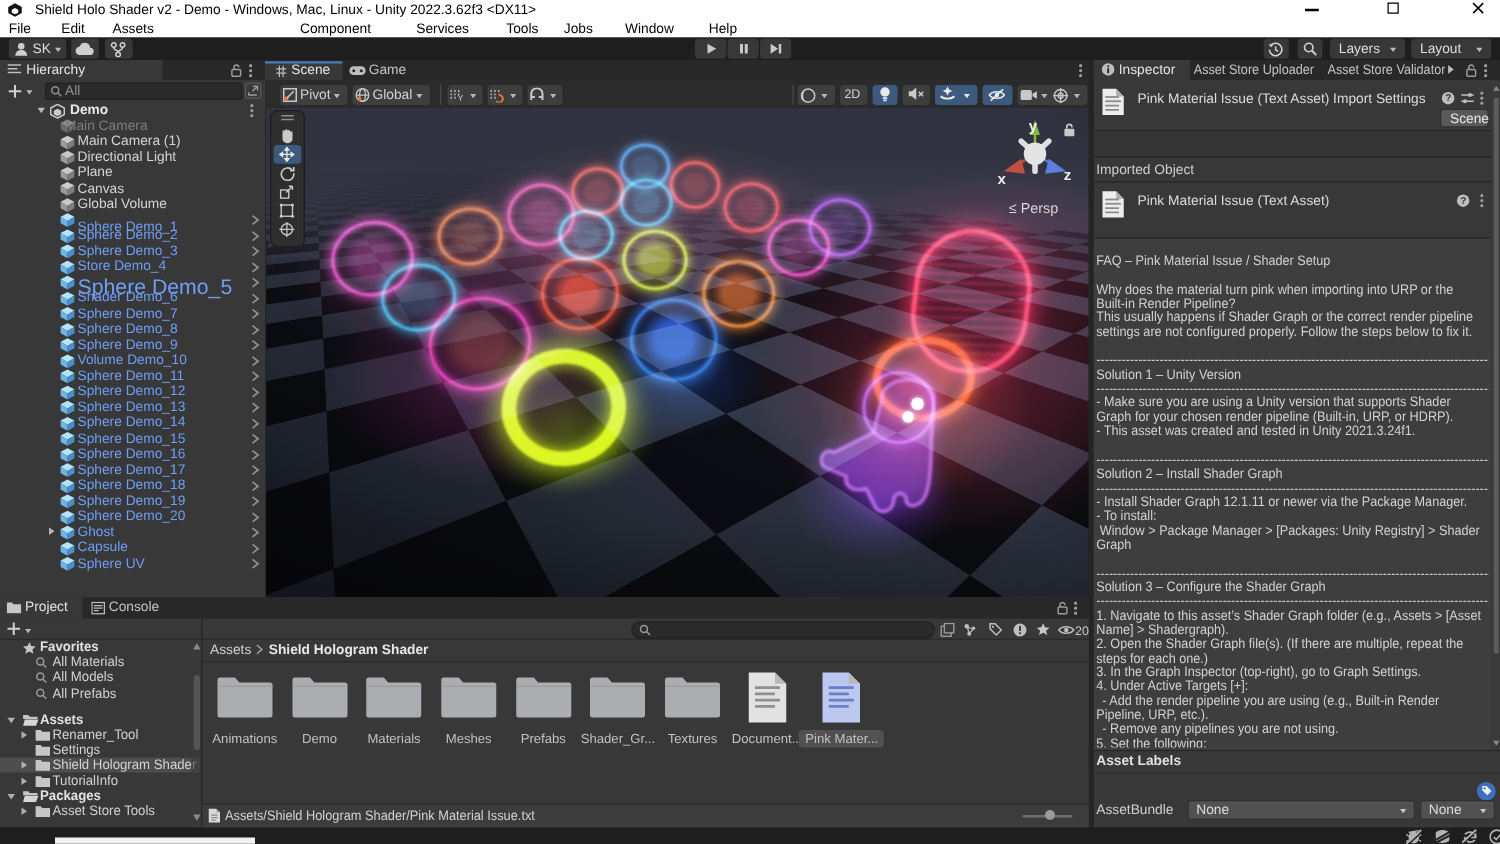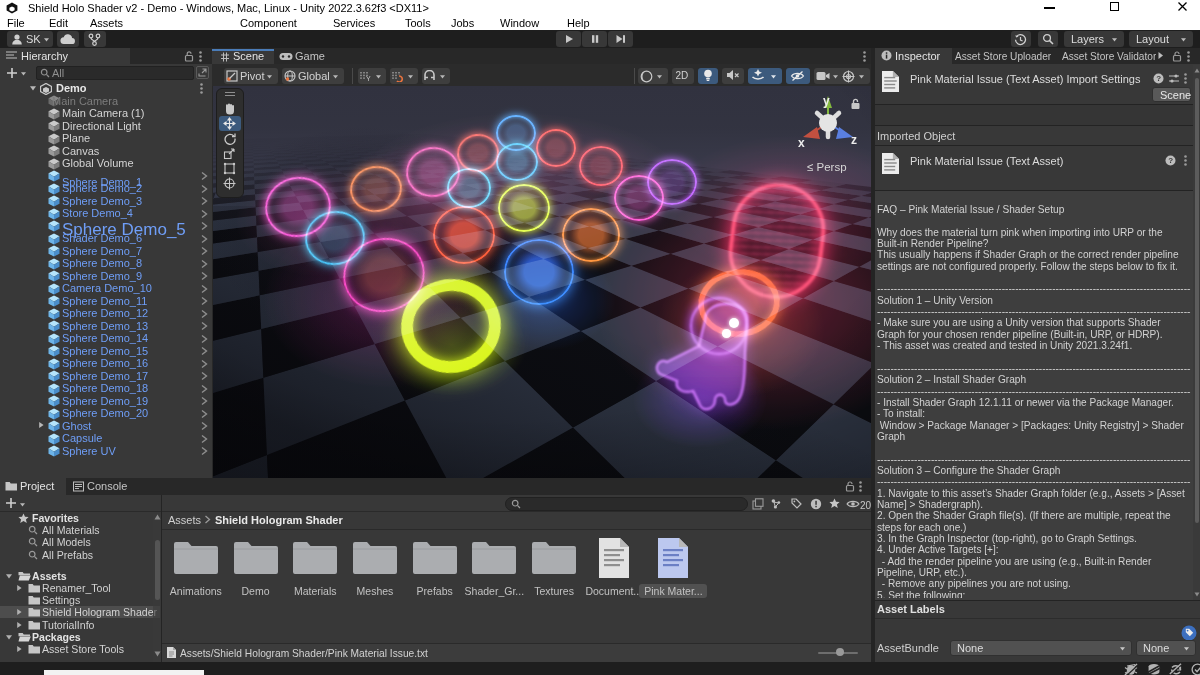--- a/index.html
+++ b/index.html
@@ -350,21 +350,21 @@
       <path d="M2 1.5 L6.5 5 L2 8.5" fill="none" stroke="#8f8f8f" stroke-width="1.4"></path>
     </svg>
   </div>
 <div class="abs" style="left:48px;top:282.5px">
     <svg width="12" height="12" viewBox="0 0 12 12" style="">
       <path d="M6.0 0.5 L11.5 3.3600000000000003 L6.0 6.720000000000001 L0.5 3.3600000000000003 Z" fill="#b4e4fb"></path>
       <path d="M0.5 3.3600000000000003 L6.0 6.720000000000001 L6.0 11.5 L0.5 8.64 Z" fill="#6db4e8"></path>
       <path d="M11.5 3.3600000000000003 L6.0 6.720000000000001 L6.0 11.5 L11.5 8.64 Z" fill="#4a8ecb"></path>
     </svg>
   </div>
-<div class="tx" style="left:62px;top:282.0px;font-size:11px;color:#6f9ef7">Camera Demo_10</div>
+<div class="tx" style="left:62px;top:282.0px;font-size:11px;color:#6f9ef7">Volume Demo_10</div>
 <div class="abs" style="left:200px;top:283.5px">
     <svg width="8" height="10" viewBox="0 0 8 10" style="">
       <path d="M2 1.5 L6.5 5 L2 8.5" fill="none" stroke="#8f8f8f" stroke-width="1.4"></path>
     </svg>
   </div>
 <div class="abs" style="left:48px;top:295.0px">
     <svg width="12" height="12" viewBox="0 0 12 12" style="">
       <path d="M6.0 0.5 L11.5 3.3600000000000003 L6.0 6.720000000000001 L0.5 3.3600000000000003 Z" fill="#b4e4fb"></path>
       <path d="M0.5 3.3600000000000003 L6.0 6.720000000000001 L6.0 11.5 L0.5 8.64 Z" fill="#6db4e8"></path>
       <path d="M11.5 3.3600000000000003 L6.0 6.720000000000001 L6.0 11.5 L11.5 8.64 Z" fill="#4a8ecb"></path>

